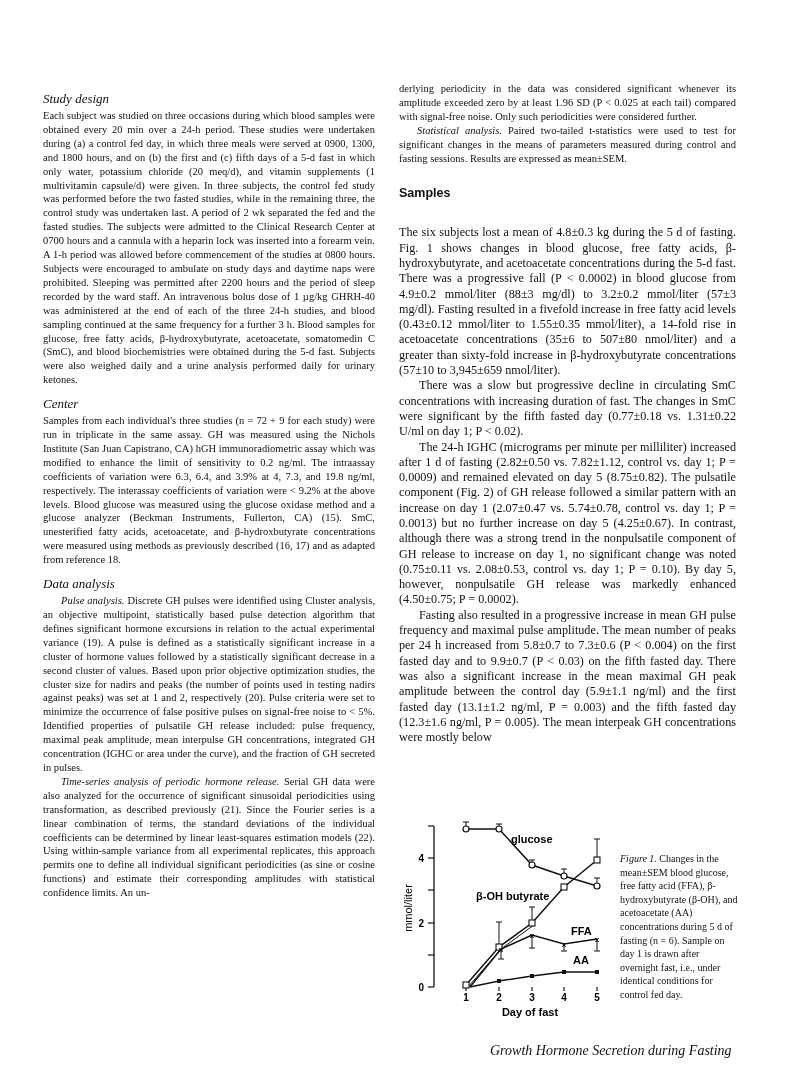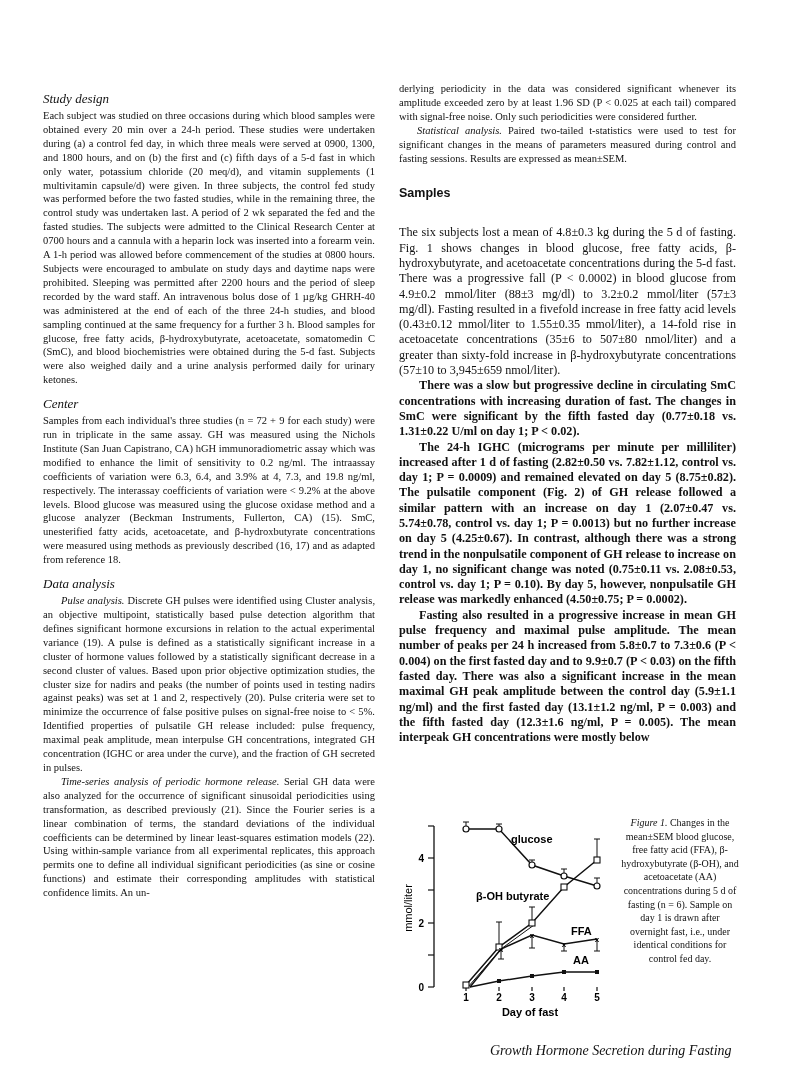--- a/index.html
+++ b/index.html
@@ -6,24 +6,24 @@
   body { width: 792px; height: 1074px; position: relative; overflow: hidden;
          font-family: "Liberation Serif", "DejaVu Serif", serif; color: #111; }
   .col { position: absolute; font-size: 10.5px; line-height: 13.9px; text-align: justify; }
   .col-left { left: 43px; top: 82px; width: 332px; }
   .col-right { left: 399px; top: 82px; width: 337px; }
   p { margin: 0; }
   p.indent { text-indent: 18px; }
   h3.sub { font-style: italic; font-weight: normal; font-size: 13px; margin: 9px 0 2px 0; line-height: 16px; }
   h2.sec { font-family: "Liberation Sans", "DejaVu Sans", sans-serif; font-weight: bold; font-size: 12.5px; margin: 22px 0 24px 0; }
   .results-body { font-size: 12.2px; line-height: 15.3px; }
-  .results-body p.indent { text-indent: 20px; font-weight: bold; }
+  .results-body p.indent { text-indent: 20px; }
   i { font-style: italic; }
   .figure { position: absolute; left: 400px; top: 790px; width: 210px; height: 235px; }
-  .caption { position: absolute; left: 620px; top: 816px; width: 120px; font-size: 10px; line-height: 13.6px; text-align: center; }
+  .caption { position: absolute; left: 620px; top: 852px; width: 120px; font-size: 10px; line-height: 13.6px; text-align: left; }
   .footer { position: absolute; left: 490px; top: 1043px; font-size: 14px; font-style: italic; }
   .page-num { position: absolute; left: 710px; top: 1084px; font-size: 11px; font-weight: bold; font-family: "Liberation Sans", "DejaVu Sans", sans-serif; }
   svg text { font-family: "Liberation Sans", "DejaVu Sans", sans-serif; }
 </style>
 </head>
 <body>
 
 <div class="col col-left">
 
   <h3 class="sub">Study design</h3>

